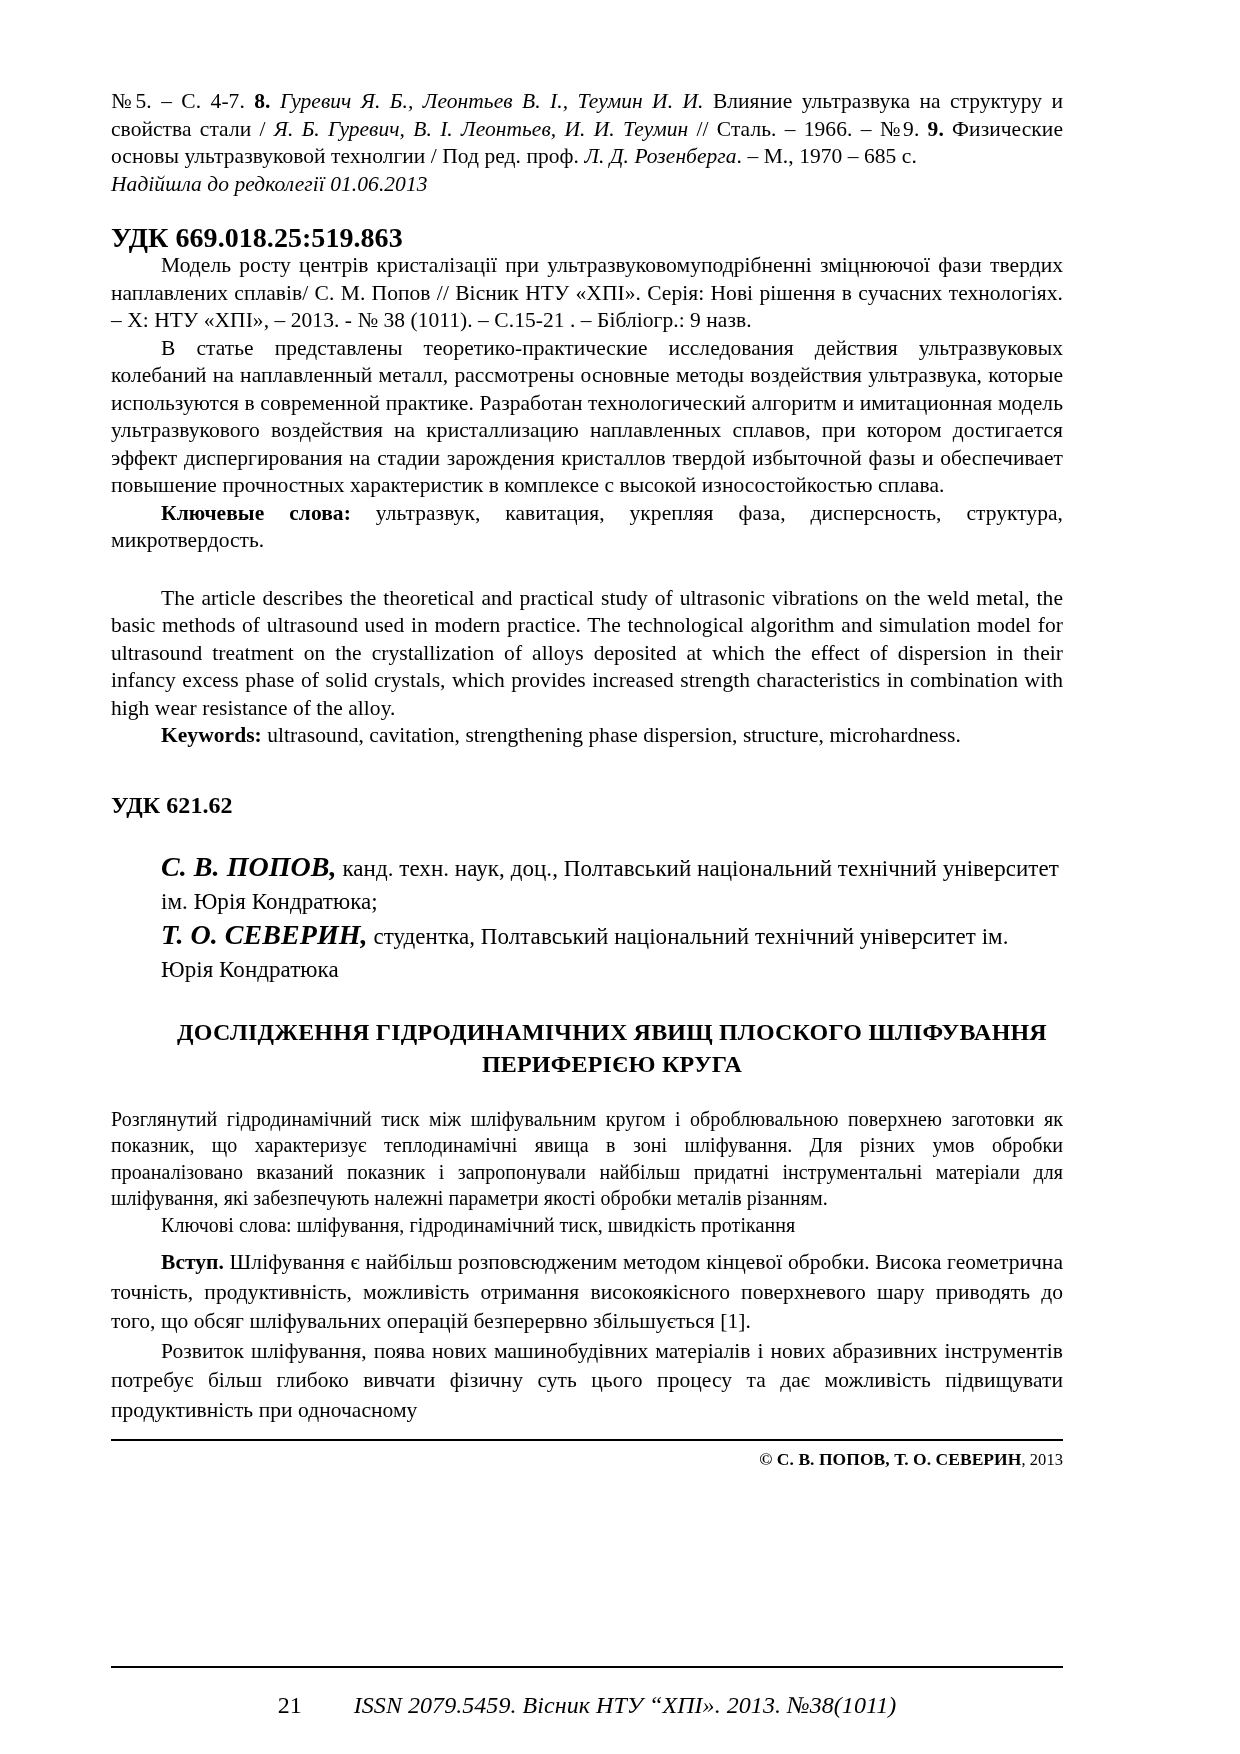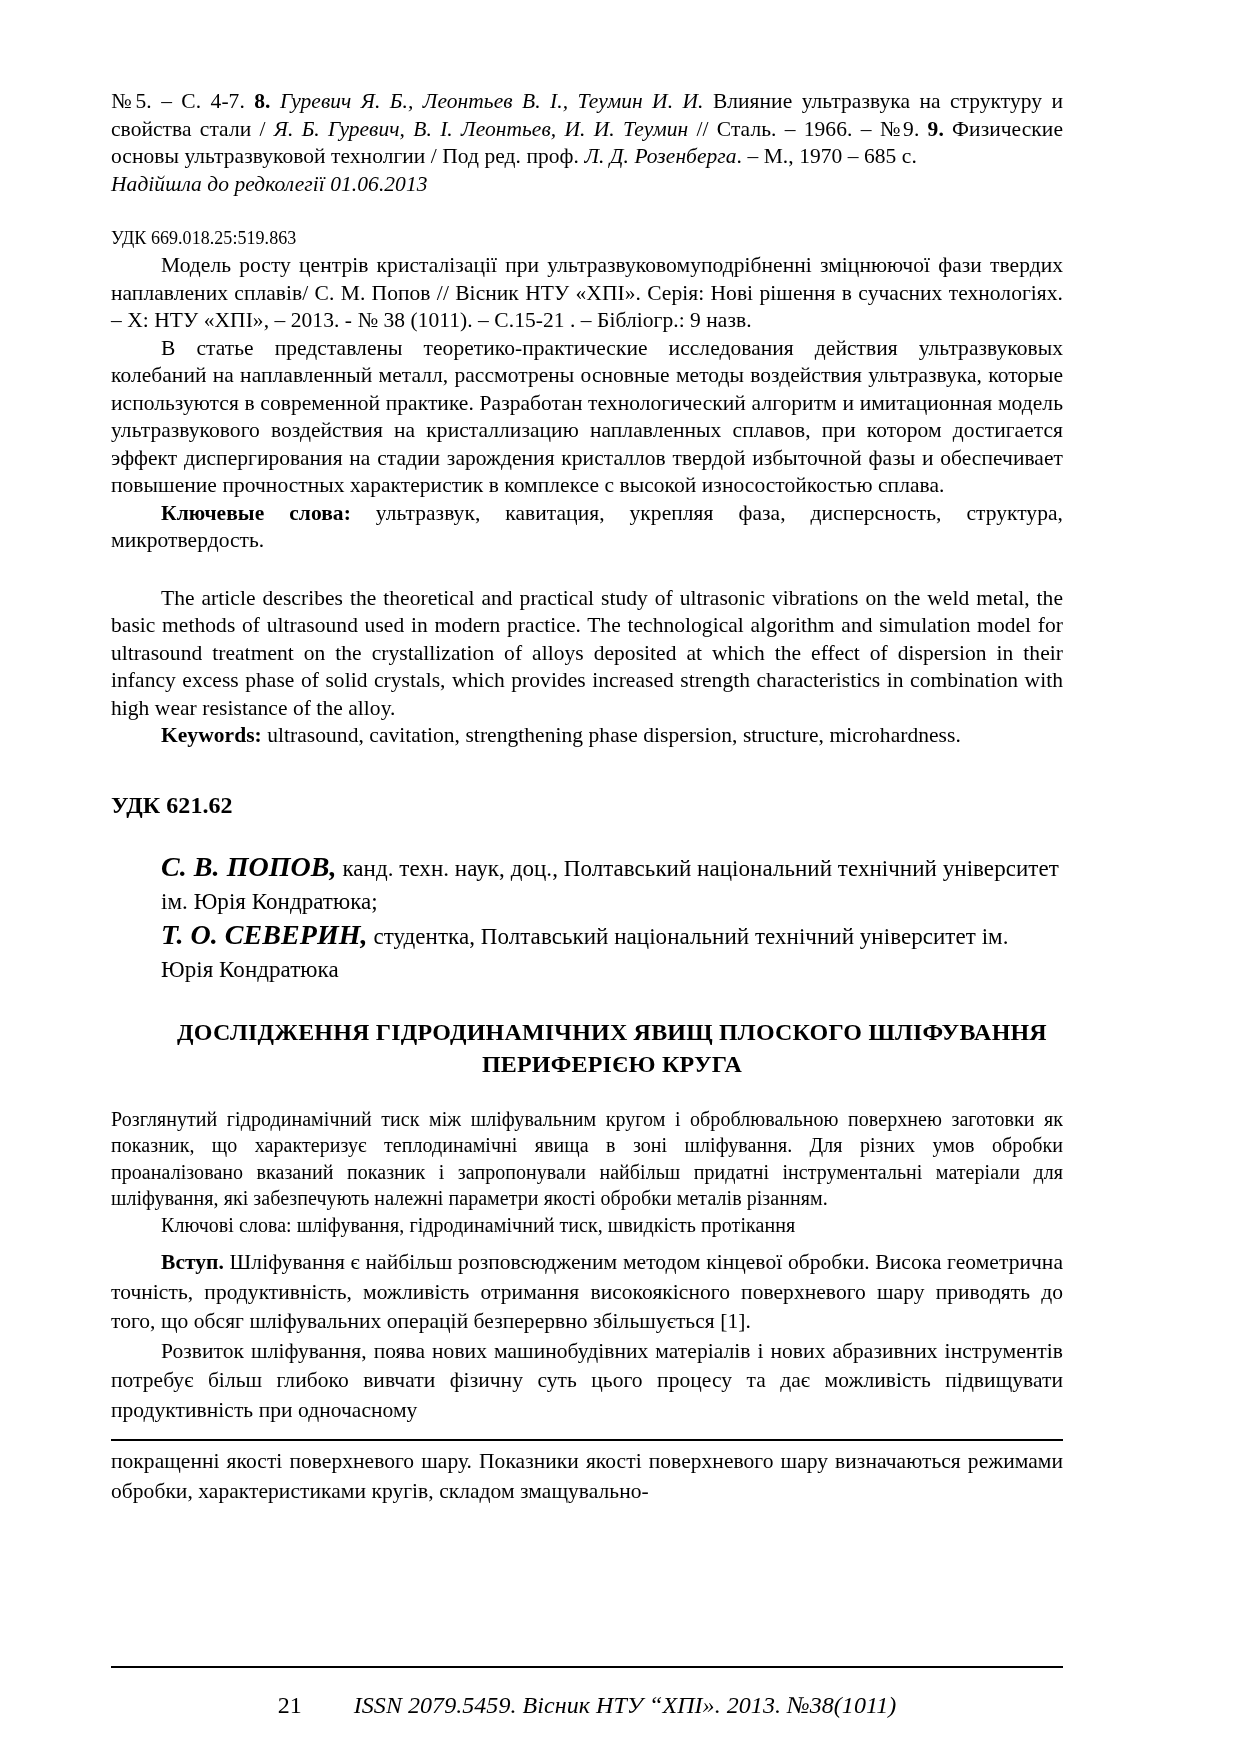--- a/index.html
+++ b/index.html
@@ -49,23 +49,24 @@
   .gap-10 { height: 10px; }
   .gap-14 { height: 14px; }
   .gap-26 { height: 26px; }
   .gap-30 { height: 30px; }
   .gap-40 { height: 40px; }
 
   
   .refs-block p { text-align: justify; }
 
   .udk {
-    font-size: 18px;
+    font-size: 28px;
     line-height: 28px;
     text-indent: 0;
+    font-weight: bold;
   }
   .udk-big {
     font-size: 24px;
     font-weight: bold;
     line-height: 30px;
   }
 
   .abstract-head {
     font-size: 21.5px;
     line-height: 27.5px;
@@ -199,24 +200,22 @@
       <p class="indent"><span class="bold">Вступ.</span><span>  Шліфування є найбільш розповсюдженим методом кінцевої обробки. Висока геометрична точність, продуктивність, можливість отримання високоякісного поверхневого шару приводять до того, що обсяг шліфувальних операцій безперервно збільшується [1].</span></p>
       <p class="indent">Розвиток шліфування, поява нових машинобудівних матеріалів і нових абразивних інструментів потребує більш глибоко вивчати фізичну суть цього процесу та дає можливість підвищувати продуктивність при одночасному</p>
     </div>
 
     <div class="gap-14"></div>
 
     <hr class="copy-rule">
 
     <div class="gap-6"></div>
 
-
-    <div class="body-text">
-      <p>покращенні якості поверхневого шару. Показники якості поверхневого шару визначаються режимами обробки, характеристиками кругів, складом змащувально-</p>
-    </div>
+    <p class="copyright"><span>©</span>&nbsp;<span>С. В. ПОПОВ, Т. О. СЕВЕРИН</span><span class="yr">, 2013</span></p>
+
 
   </div>
 
   <div style="position:absolute; left:103px; top:1666px; width:952px;">
     <hr class="footer-rule">
     <p class="footer-line"><span class="pg">21</span><span>ISSN 2079.5459. Вісник НТУ “ХПІ». 2013. №38(1011)</span></p>
   </div>
 </div>
 
 </body></html>

